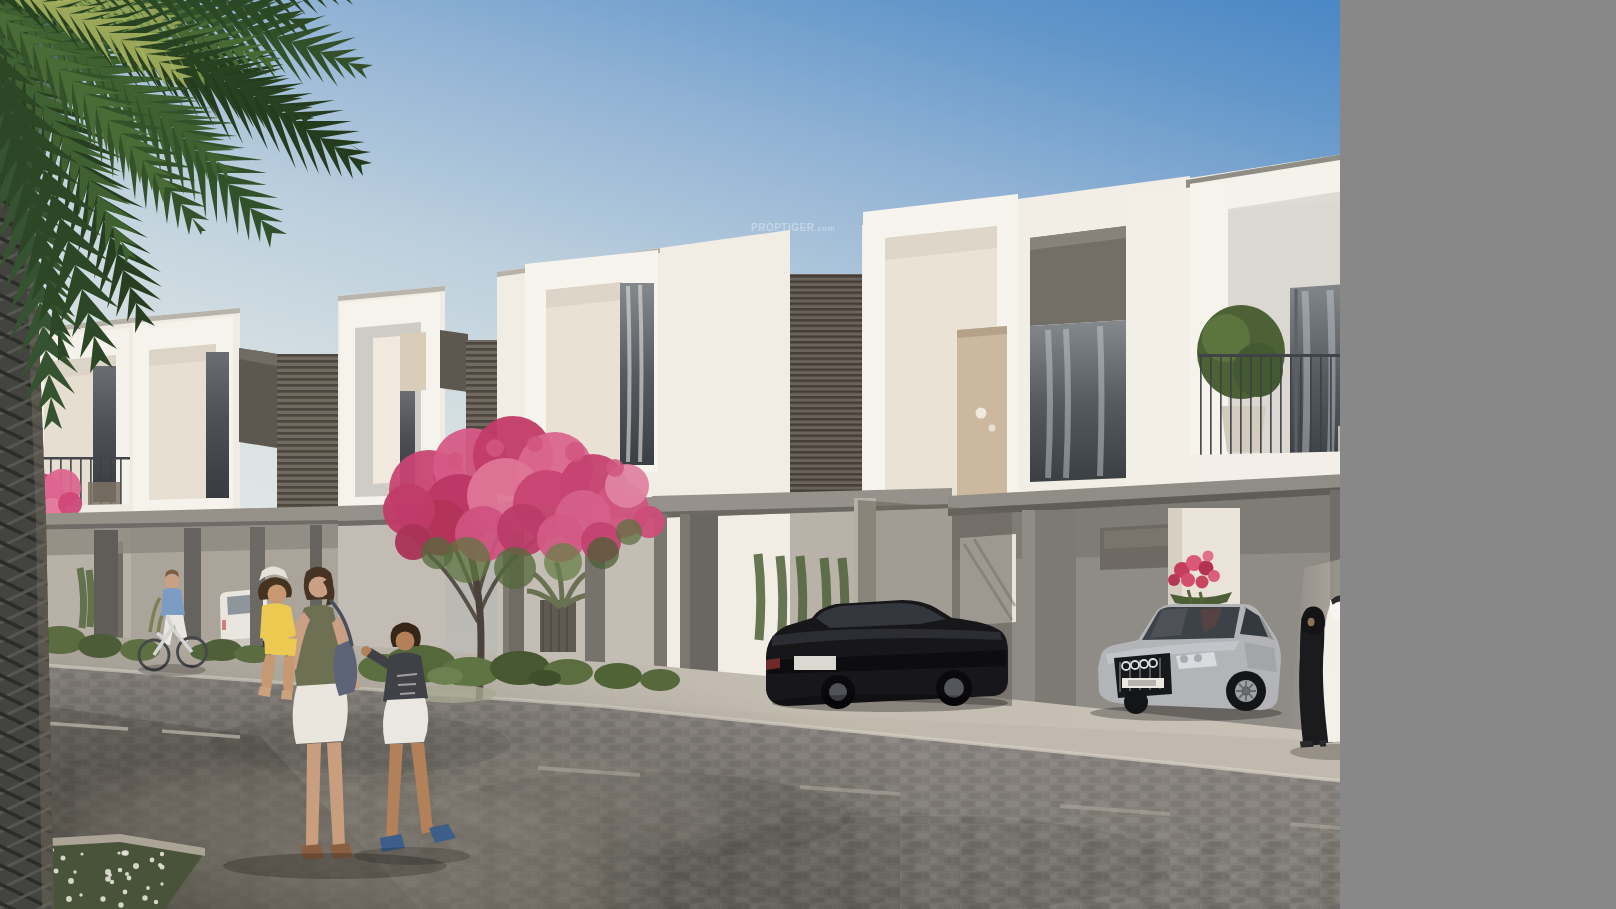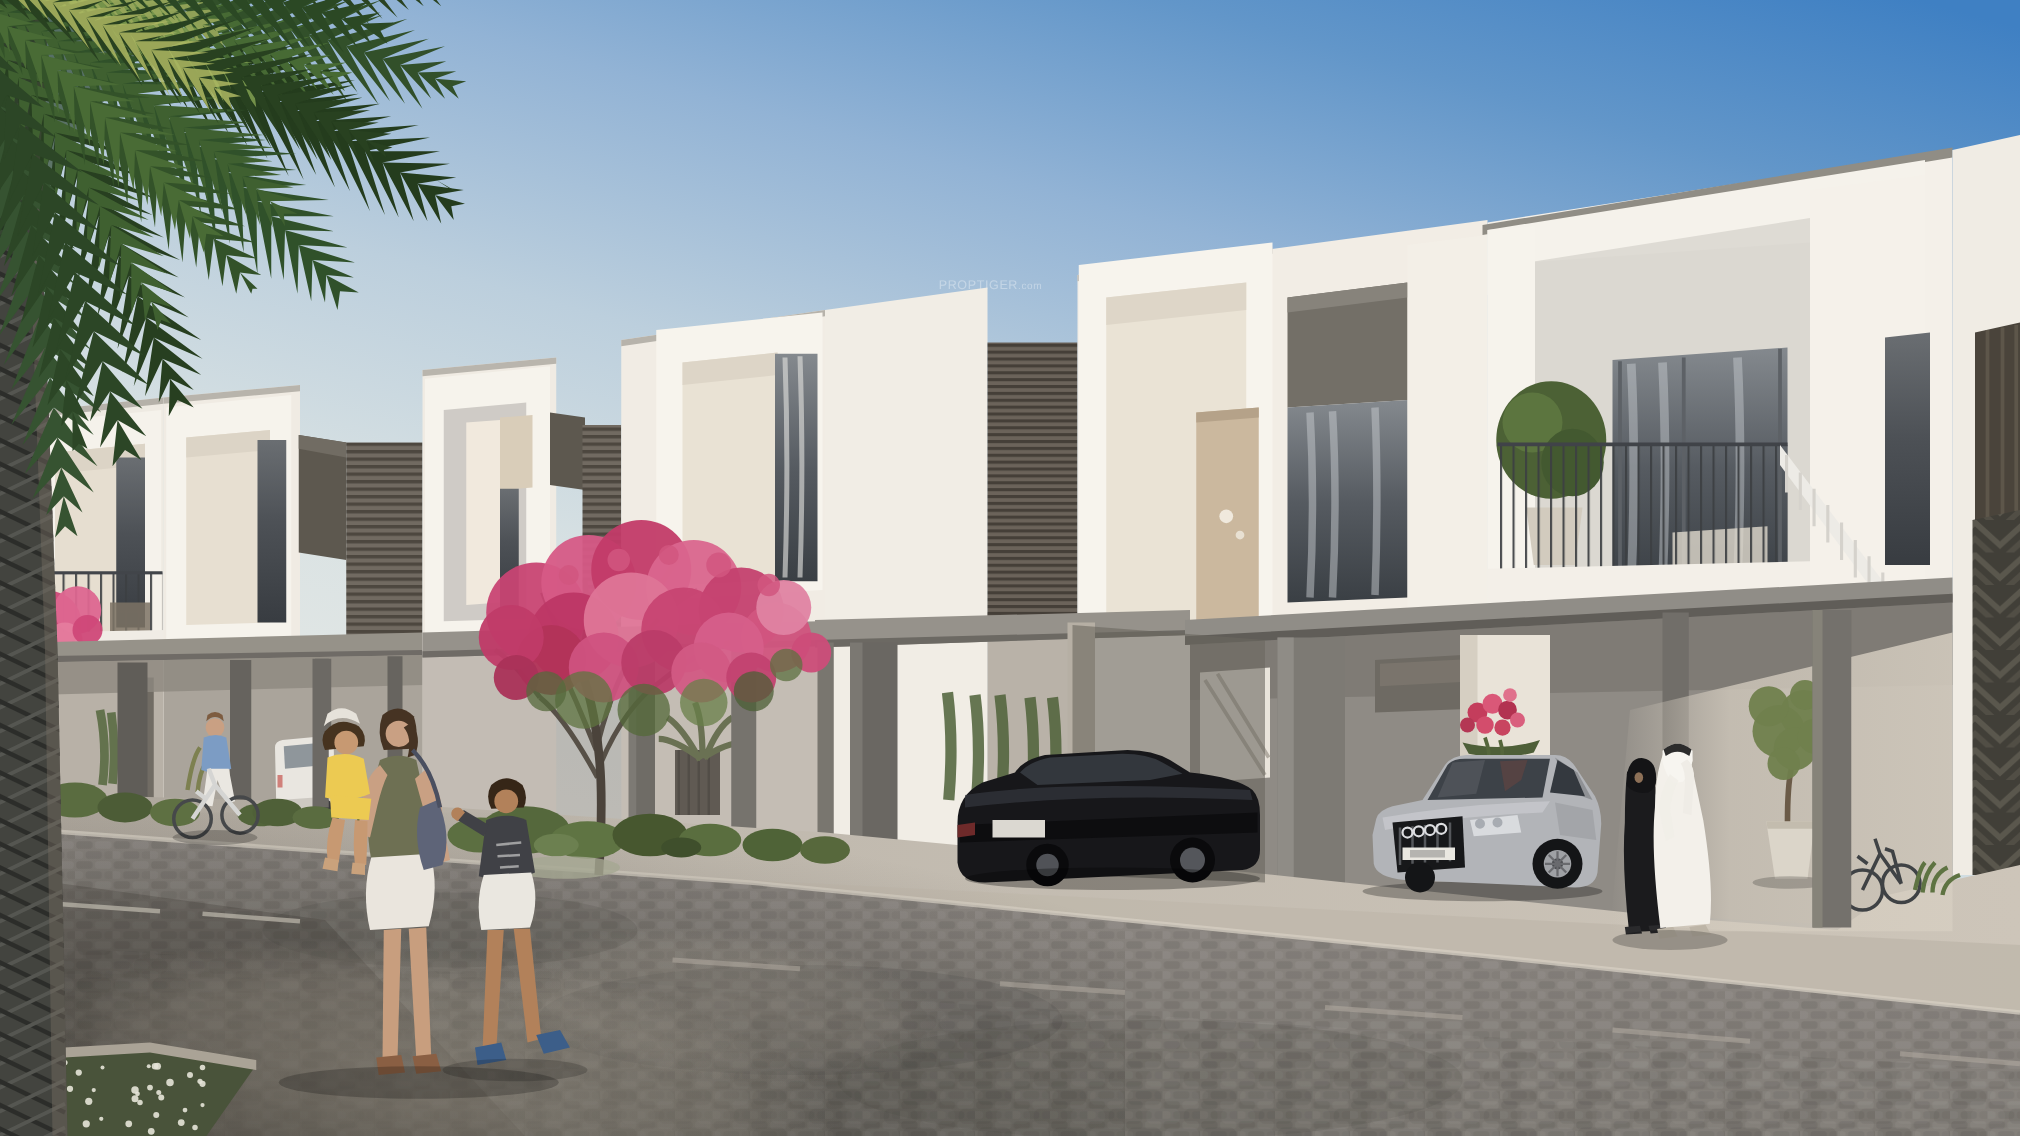--- a/index.html
+++ b/index.html
@@ -1,14 +1,14 @@
 <!DOCTYPE html>
 <html><head><meta charset="utf-8"><style>
 html,body{margin:0;padding:0;background:#888;font-family:"Liberation Sans",sans-serif;}
-#stage{position:relative;width:1616px;height:909px;overflow:hidden;}
+#stage{position:relative;width:1340px;height:909px;overflow:hidden;font-weight:bold;}
 </style></head><body>
 <div id="stage">
 <svg width="1616" height="909" viewBox="0 0 1616 909" xmlns="http://www.w3.org/2000/svg">
 <defs>
 <linearGradient id="sky" x1="0.95" y1="0" x2="0.30" y2="1.05">
  <stop offset="0" stop-color="#3f80c3"></stop>
           <stop offset="0.16" stop-color="#6296c9"></stop>
  <stop offset="0.33" stop-color="#92b3d5"></stop>
           <stop offset="0.52" stop-color="#bccfdd"></stop>
  <stop offset="0.72" stop-color="#d9e2e3"></stop>

